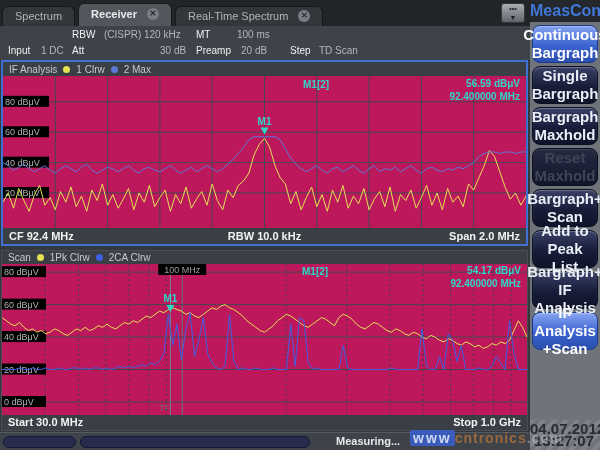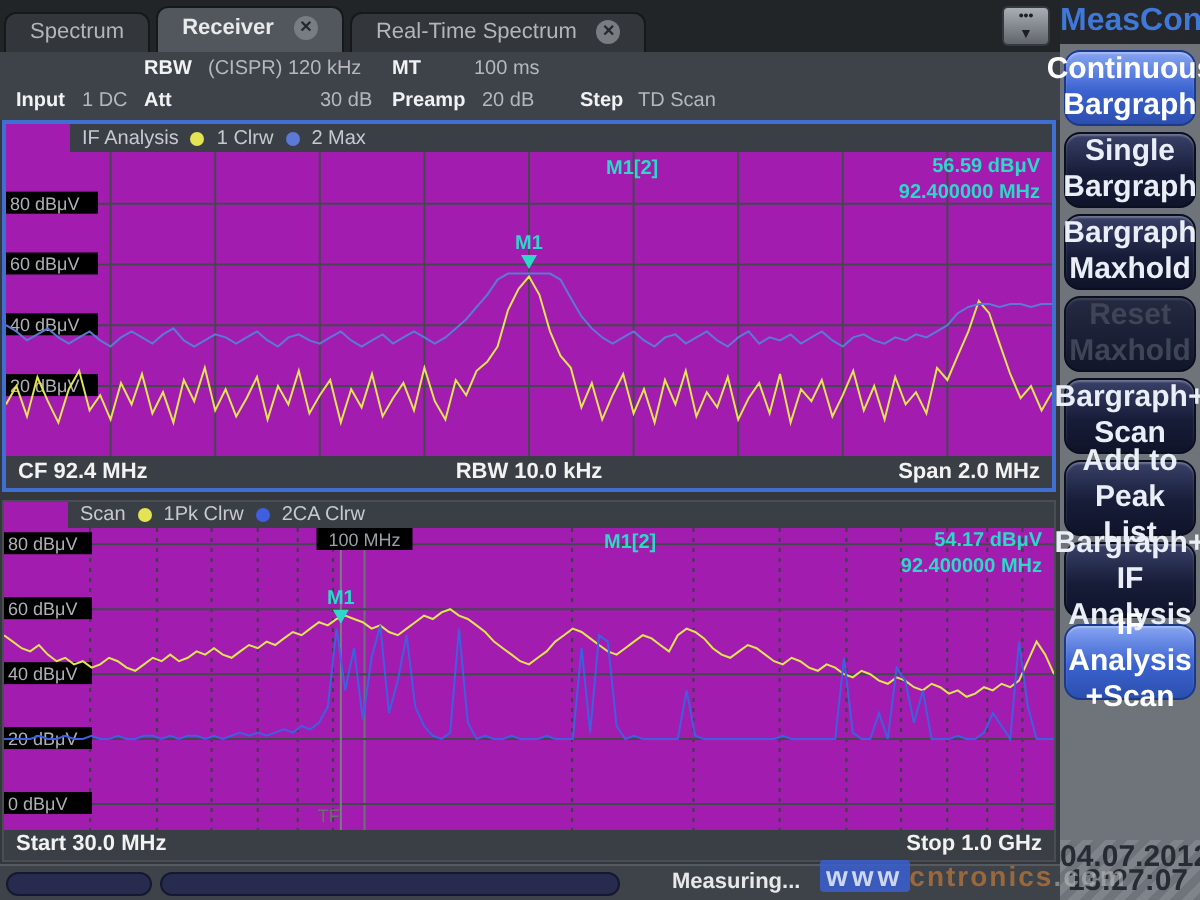--- a/index.html
+++ b/index.html
@@ -13,24 +13,24 @@
        margin-right:3px;display:flex;gap:10px;align-items:flex-start;white-space:nowrap;box-sizing:border-box;}
   .tab.active{height:23px;background:#51575d;color:#e8eaec;font-weight:bold;padding-top:4px;}
   .tab .x{width:12px;height:12px;border-radius:50%;background:#777d83;color:#26292c;
           font-size:8px;line-height:12px;text-align:center;font-weight:bold;margin-top:0px;}
   .overflowbtn{position:absolute;right:5px;top:3px;width:24px;height:20px;border-radius:3px;
           background:linear-gradient(#a8aeb4,#5f656b);color:#1d2023;font-size:7px;line-height:9px;
           text-align:center;font-weight:bold;border:1px solid #35393d;box-sizing:border-box;}
   
   .settings{position:absolute;left:0;top:26px;width:530px;height:34px;background:#3e4349;font-size:10px;}
   .settings span{position:absolute;white-space:nowrap;}
-  .s-lbl{color:#f0f2f4;font-weight:bold;}
+  .s-lbl{color:#f0f2f4;font-weight:normal;}
   .s-val{color:#b4b8be;}
   
-  .win{position:absolute;background:#a21caf;box-sizing:border-box;padding-left:32px;}
+  .win{position:absolute;background:#be185d;box-sizing:border-box;}
   #winIF{left:1px;top:60px;width:527px;height:186px;border:2px solid #3f6fd0;}
   #winScan{left:1px;top:250px;width:527px;height:181px;border:1px solid #4a4e54;}
   .win-head{height:14px;background:#3a3f45;display:flex;align-items:center;gap:6px;
             padding:0 6px;font-size:10px;color:#c6cacE;}
   .dot{width:7px;height:7px;border-radius:50%;display:inline-block;}
   .tr-lbl{color:#c6cace;}
   .win-foot{position:absolute;left:0;right:0;bottom:0;background:#3a3f45;color:#f2f2f2;
             font-size:11px;font-weight:bold;}
   #winIF .win-foot{height:16px;line-height:16px;}
   #winScan .win-foot{height:15px;line-height:15px;}

